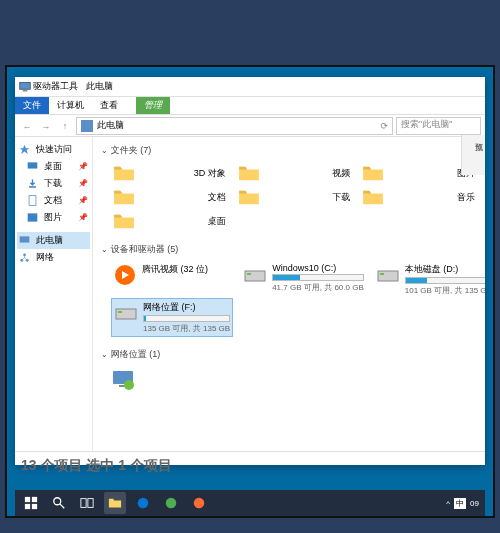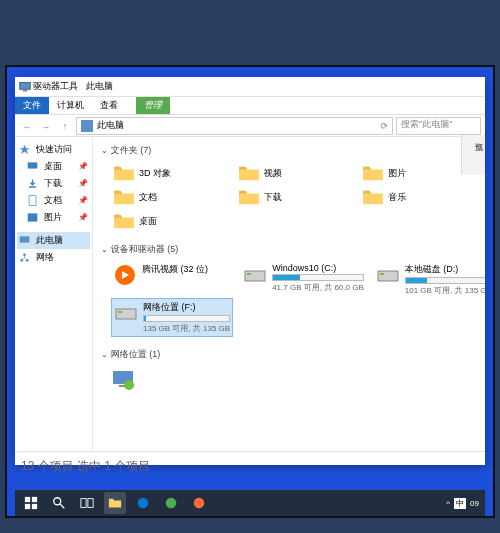--- a/index.html
+++ b/index.html
@@ -1,17 +1,17 @@
 <!DOCTYPE html>
 <html><head>
 <meta charset="utf-8">
 <style>
 * { margin: 0; padding: 0; box-sizing: border-box; font-family: "Microsoft YaHei", sans-serif; }
 body { background: #2a3f5f; width: 500px; height: 533px; overflow: hidden; position: relative; }
-.monitor { position: absolute; top: 65px; left: 5px; right: 5px; bottom: 15px; background: #1d4ed8; border: 2px solid #111; }
+.monitor { position: absolute; top: 65px; left: 5px; right: 5px; bottom: 15px; background: #0369a1; border: 2px solid #111; }
 .window { position: absolute; top: 10px; left: 8px; right: 8px; height: 388px; background: #fff; box-shadow: 0 2px 8px rgba(0,0,0,0.3); font-size: 9px; }
 .titlebar { height: 20px; background: #fff; display: flex; align-items: center; border-bottom: 1px solid #e0e0e0; }
 .titlebar .icon { width: 12px; height: 12px; margin: 0 4px; }
 .ribbon-tabs { height: 18px; display: flex; align-items: center; border-bottom: 1px solid #ddd; }
 .ribbon-tabs .tab { padding: 2px 8px; font-size: 9px; cursor: pointer; display: flex; align-items: center; }
 .ribbon-tabs .tab.file { background: #1e68c6; color: #fff; }
 .ribbon-tabs .tab.contextual { background: #5aa84f; color: #fff; margin-left: 10px; font-style: italic; }
 .addressbar { height: 22px; display: flex; align-items: center; padding: 2px 4px; gap: 3px; border-bottom: 1px solid #e0e0e0; }
 .nav-arrow { width: 16px; height: 16px; display: flex; align-items: center; justify-content: center; color: #888; cursor: pointer; }
 .crumb { flex: 1; border: 1px solid #ccc; height: 18px; display: flex; align-items: center; padding: 0 4px; font-size: 9px; }
@@ -21,36 +21,36 @@
 .sidebar { width: 78px; border-right: 1px solid #e8e8e8; padding: 4px 2px; overflow: hidden; }
 .side-group { margin-bottom: 6px; }
 .side-item { display: flex; align-items: center; padding: 2px 2px; font-size: 9px; cursor: pointer; gap: 6px; white-space: nowrap; }
 .side-item.active { background: #cce4f7; }
 .side-item .sicon { width: 11px; height: 11px; flex-shrink: 0; }
 .side-item .pin { color: #888; font-size: 8px; margin-left: auto; }
 .content { flex: 1; padding: 4px 8px; overflow: auto; }
 .section-header { display: flex; align-items: center; font-size: 9px; padding: 3px 0; color: #444; cursor: pointer; }
 .section-header::before { content: "⌄"; margin-right: 3px; font-size: 8px; }
 .folder-grid { display: grid; grid-template-columns: repeat(3, 1fr); gap: 2px 8px; padding: 2px 0 8px 10px; }
-.folder-item { display: flex; align-items: center; gap: 4px; padding: 2px; cursor: pointer; }
+.folder-item { display: flex; align-items: center; gap: 16px; padding: 2px; cursor: pointer; justify-content: space-between; }
 .folder-icon { width: 22px; height: 18px; position: relative; }
 .folder-icon svg { width: 100%; height: 100%; }
 .folder-name { font-size: 9px; }
 .drives-grid { display: grid; grid-template-columns: repeat(4, 1fr); gap: 0 8px; padding: 2px 0 8px 10px; }
 .drive-item { display: flex; gap: 5px; padding: 2px; cursor: pointer; }
 .drive-item.selected { background: #cce4f7; border: 1px solid #8ab8e6; }
 .drive-icon { width: 24px; height: 24px; flex-shrink: 0; }
 .drive-info { flex: 1; min-width: 0; }
 .drive-name { font-size: 9px; white-space: nowrap; overflow: hidden; }
 .drive-bar { width: 100%; height: 7px; border: 1px solid #bbb; margin: 1px 0; position: relative; background: #f5f5f5; }
 .drive-fill { height: 100%; background: #26a0da; }
 .drive-text { font-size: 8px; color: #666; white-space: nowrap; }
 .network-item { display: flex; align-items: center; gap: 5px; padding: 3px 0 3px 10px; cursor: pointer; }
 .net-icon { width: 24px; height: 24px; }
-.statusbar { height: 16px; border-top: 1px solid #e0e0e0; font-size: 12px; padding: 14px 6px; color: #666; display: flex; align-items: center; }
+.statusbar { height: 16px; border-top: 1px solid #e0e0e0; font-size: 14px; padding: 14px 6px; color: #666; display: flex; align-items: center; font-weight: bold; }
 .ribbon-collapse { position: absolute; top: 52px; right: 4px; font-size: 10px; color: #666; cursor: pointer; }
 .side-panel { position: absolute; right: 0; top: 58px; width: 24px; height: 40px; background: #f3f3f3; border-left: 1px solid #ddd; font-size: 8px; writing-mode: vertical-rl; padding: 2px; color: #555; }
 .taskbar { position: absolute; bottom: 0; left: 8px; right: 8px; height: 26px; background: #222e3f; display: flex; align-items: center; padding: 0 2px; }
 .task-icon { width: 22px; height: 22px; margin: 0 3px; display: flex; align-items: center; justify-content: center; cursor: pointer; border-radius: 2px; }
 .task-icon svg { width: 14px; height: 14px; }
 .tray { margin-left: auto; display: flex; align-items: center; gap: 4px; color: #fff; font-size: 8px; padding-right: 4px; }
 </style>
 </head>
 <body>
 

